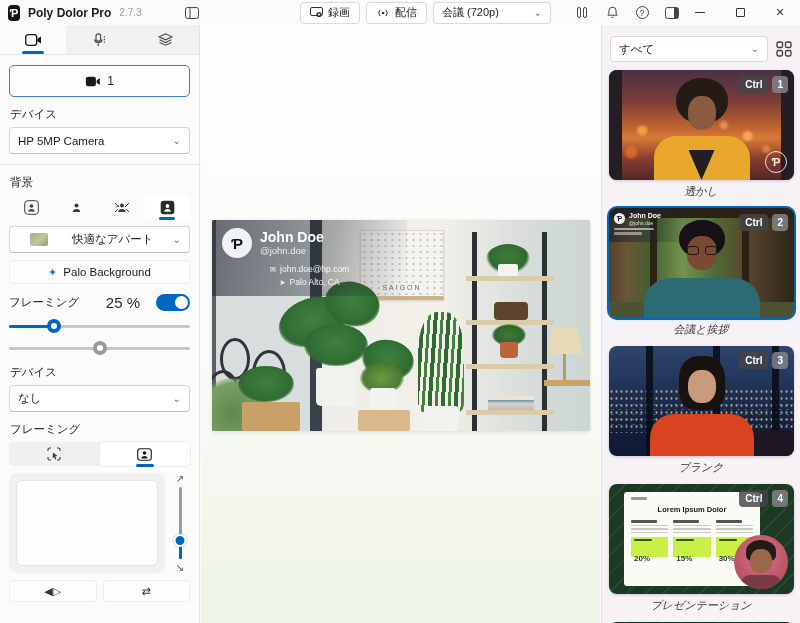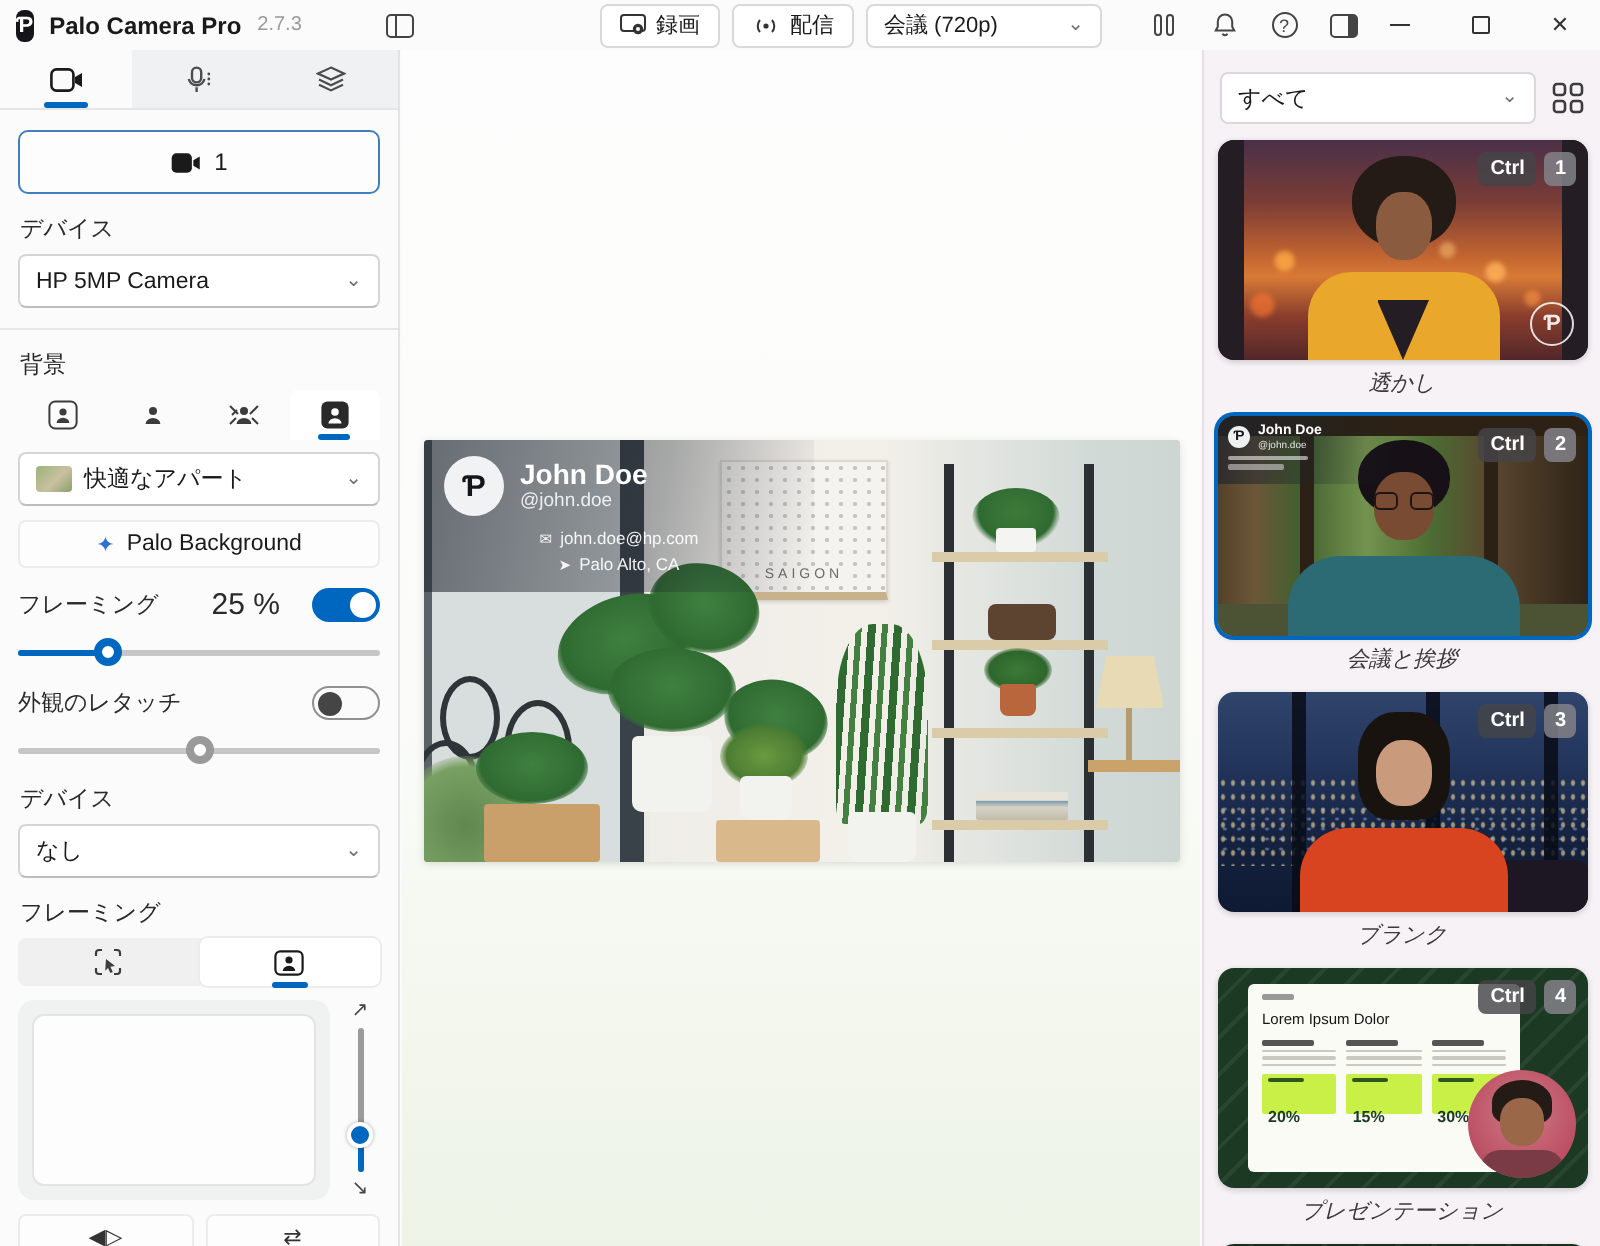--- a/index.html
+++ b/index.html
@@ -30,21 +30,21 @@
   
   .leftbar { position:absolute; top:25px; left:0; width:200px; bottom:0; background:#fbfbfb; border-right:1px solid #e3e3e3; overflow:hidden; }
   .tabstrip { display:flex; height:30px; background:#f0f1f3; border-bottom:1px solid #e6e6e6; }
   .tab { flex:1; display:flex; align-items:center; justify-content:center; position:relative; cursor:pointer; color:#4c4c4c; }
   .tab.active { background:#fbfbfb; color:#1a1a1a; }
   .tab.active::after { content:""; position:absolute; bottom:0; left:50%; transform:translateX(-50%); width:22px; height:3px; border-radius:2px; background:#0067c0; }
   .panel { padding:10px 9px 0 9px; }
   .cam-btn { width:100%; height:32px; border:1px solid #3f7fbe; border-radius:5px; background:#fdfdfd; display:flex; align-items:center; justify-content:center; gap:6px; font-size:12px; color:#1a1a1a; cursor:pointer; }
   .fld-label { font-size:11.5px; color:#2a2a2a; margin:10px 1px 5px; }
   .dropdown { display:flex; align-items:center; justify-content:space-between; height:27px; padding:0 8px; background:#fff; border:1px solid #d5d5d5; border-bottom-color:#bdbdbd; border-radius:4px; font-size:11.5px; color:#1a1a1a; cursor:pointer; }
-  .dd-left { display:flex; align-items:center; gap:6px; }
+  .dd-left { display:flex; align-items:center; gap:24px;margin-left:12px; }
   .thumb { width:18px; height:13px; border-radius:2px; background:linear-gradient(135deg,#9bb37a 0%,#c9c0a0 55%,#8aa06a 100%); }
   .hr { height:1px; background:#e7e7e7; margin:10px -9px 0; }
   .bg-tabs { display:flex; height:25px; margin-top:4px; }
   .bg-tab { flex:1; display:flex; align-items:center; justify-content:center; position:relative; cursor:pointer; color:#3c3c3c; }
   .bg-tab.active { background:#fff; border-radius:4px 4px 0 0; }
   .bg-tab.active::after { content:""; position:absolute; bottom:0; left:50%; transform:translateX(-50%); width:16px; height:3px; border-radius:2px; background:#0067c0; }
   .magic-btn { margin-top:7px; width:100%; height:24px; background:#fdfdfd; border:1px solid #ececec; border-radius:4px; display:flex; align-items:center; justify-content:center; gap:6px; font-size:11.5px; color:#1a1a1a; cursor:pointer; }
   .sparkle { color:#2e6fd0; font-size:11px; }
   .row { display:flex; align-items:center; margin-top:10px; }
   .row .lbl { font-size:11.5px; color:#2a2a2a; flex:1; display:flex; align-items:center; gap:5px; }
@@ -177,21 +177,21 @@
   .t3-sofa { right:0; bottom:0; width:60px; height:26px; background:#1c1722; border-radius:6px 6px 0 0; }
   .t3-hair { left:50%; top:10px; transform:translateX(-50%); width:46px; height:54px; background:#191310; border-radius:40% 40% 34% 34%; }
   .t3-face { left:50%; top:24px; transform:translateX(-50%); width:28px; height:33px; background:#c99a7c; border-radius:45%; }
   .t3-body { left:50%; bottom:0; transform:translateX(-50%); width:104px; height:42px; background:#d8441f; border-radius:24px 24px 0 0; }
 
   
   .t4-bg { inset:0; background:#1c3a23; }
   .stripes { inset:0; background:repeating-linear-gradient(135deg, transparent 0 11px, rgba(255,255,255,.06) 11px 13px); }
   .slide { left:15px; top:8px; width:136px; height:94px; background:#fbfbf6; border-radius:3px; padding:5px 7px; }
   .slide-logo { width:16px; height:3px; background:#999; border-radius:1px; }
-  .slide-title { font-size:7.5px; font-weight:normal; color:#141414; margin-top:5px; }
+  .slide-title { font-size:7.5px; font-weight:bold; color:#141414; margin-top:5px;text-align:center; }
   .slide-cols { display:flex; gap:5px; margin-top:6px; }
   .scol { flex:1; }
   .scol .h { width:26px; height:2.5px; background:#555; border-radius:1px; }
   .scol .l { margin-top:2px; width:100%; height:1.5px; background:#c9c9c2; border-radius:1px; }
   .sbox { margin-top:4px; height:20px; background:#c9f046; border-radius:1px; padding:2px 3px; }
   .sbox .b { width:18px; height:2px; background:#33551e; border-radius:1px; }
   .sbox .v { font-size:8px; font-weight:bold; color:#1c3a23; margin-top:13px; }
   .t4-cam { right:6px; bottom:5px; width:54px; height:54px; border-radius:50%; background:radial-gradient(circle at 50% 40%,#d07a85 0%,#bb4f63 70%,#a84457 100%); overflow:hidden; }
   .t4-hair { position:absolute; left:50%; top:5px; transform:translateX(-50%); width:30px; height:22px; background:#241a16; border-radius:50% 50% 30% 30%; }
   .t4-face { position:absolute; left:50%; top:14px; transform:translateX(-50%); width:22px; height:24px; background:#9a6848; border-radius:45%; }
@@ -203,21 +203,21 @@
   svg { display:block; }
 </style>
 </head>
 <body>
 
 <div class="app">
 
   <div class="titlebar">
     <div class="tb-left">
       <span class="logo">Ƥ</span>
-      <span class="tb-title">Palo Camera Pro</span>
+      <span class="tb-title">Poly Dolor Pro</span>
       <span class="tb-ver">2.7.3</span>
       <span class="icon-btn tb-panelbtn">
         <svg width="14" height="12" viewBox="0 0 14 12">
             <rect x="0.5" y="0.5" width="13" height="11" rx="2" fill="none" stroke="#444"></rect>
             <line x1="5" y1="1" x2="5" y2="11" stroke="#444"></line>
           </svg>
       </span>
     </div>
     <div class="tb-center">
       <button class="tb-btn">
@@ -368,26 +368,20 @@
         <span class="toggle on">
             <span class="knob"></span>
           </span>
       </div>
       <div class="slider">
         <span class="track"></span>
           <span class="fill" style="width:25%;"></span>
           <span class="sthumb blue" style="left:calc(25% - 7px);"></span>
       </div>
 
-      <div class="row">
-        <span class="lbl">外観のレタッチ</span>
-        <span class="toggle off">
-            <span class="knob"></span>
-          </span>
-      </div>
       <div class="slider">
         <span class="track"></span>
           <span class="sthumb gray" style="left:calc(50% - 7px);"></span>
       </div>
 
       <div class="fld-label">デバイス</div>
       <div class="dropdown">
         <span>なし</span>
         <span class="chev">⌄</span>
       </div>

